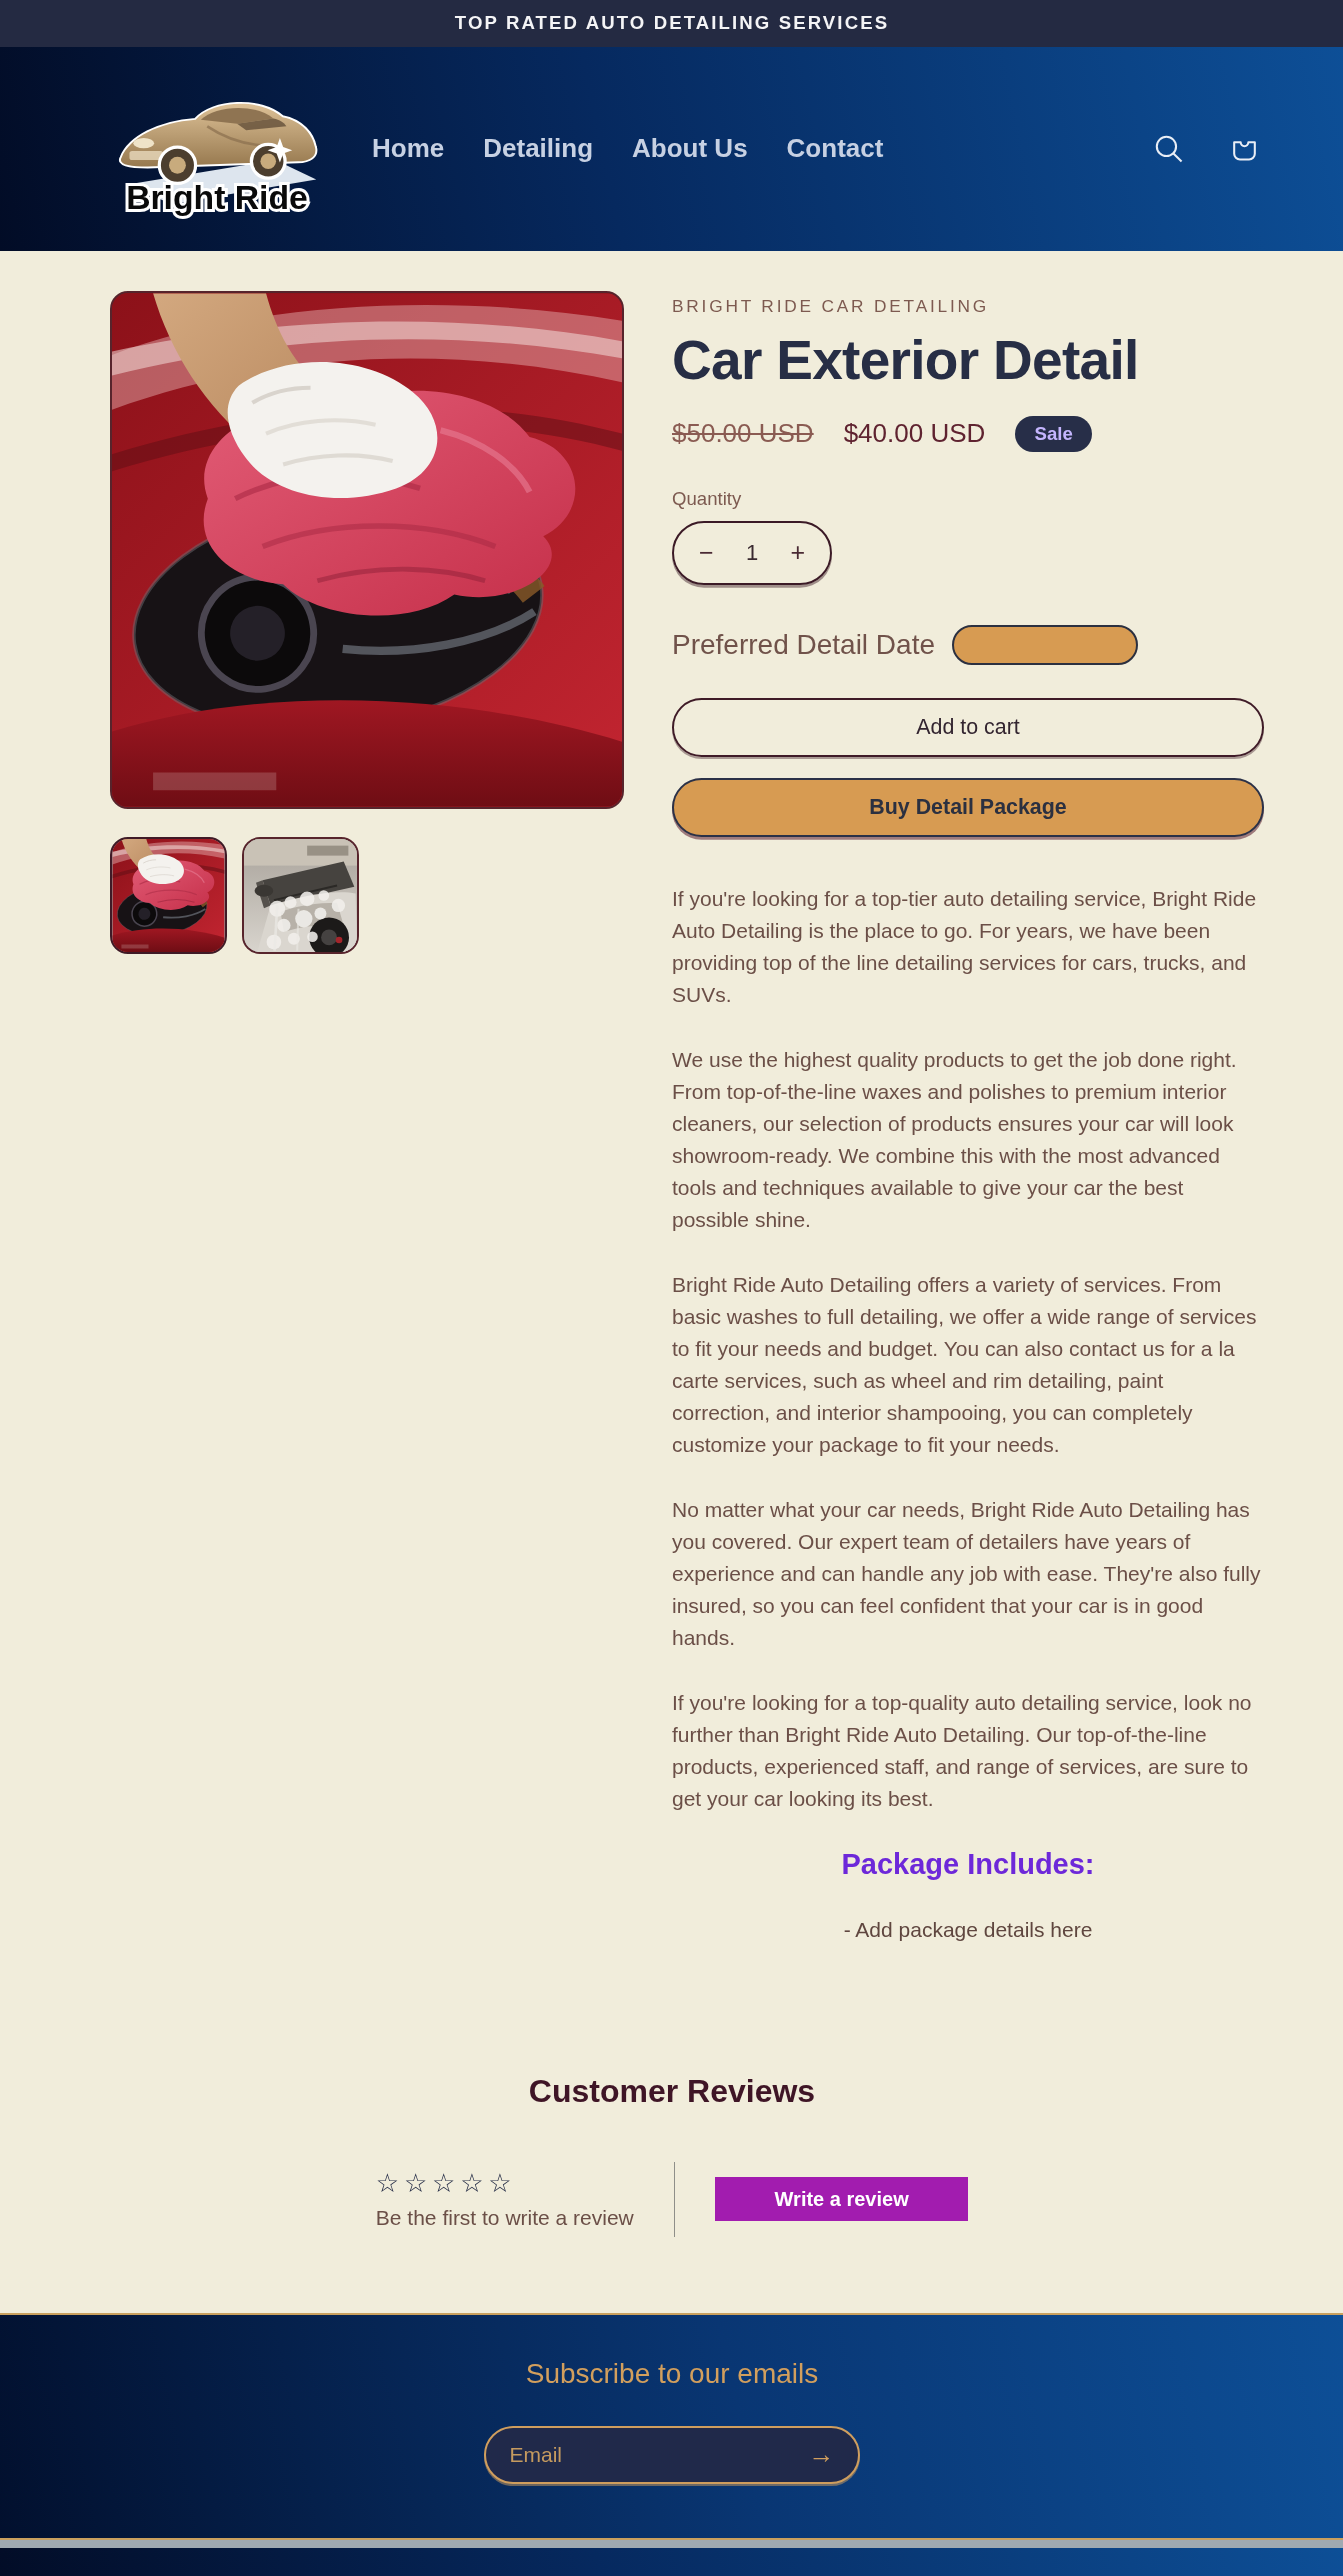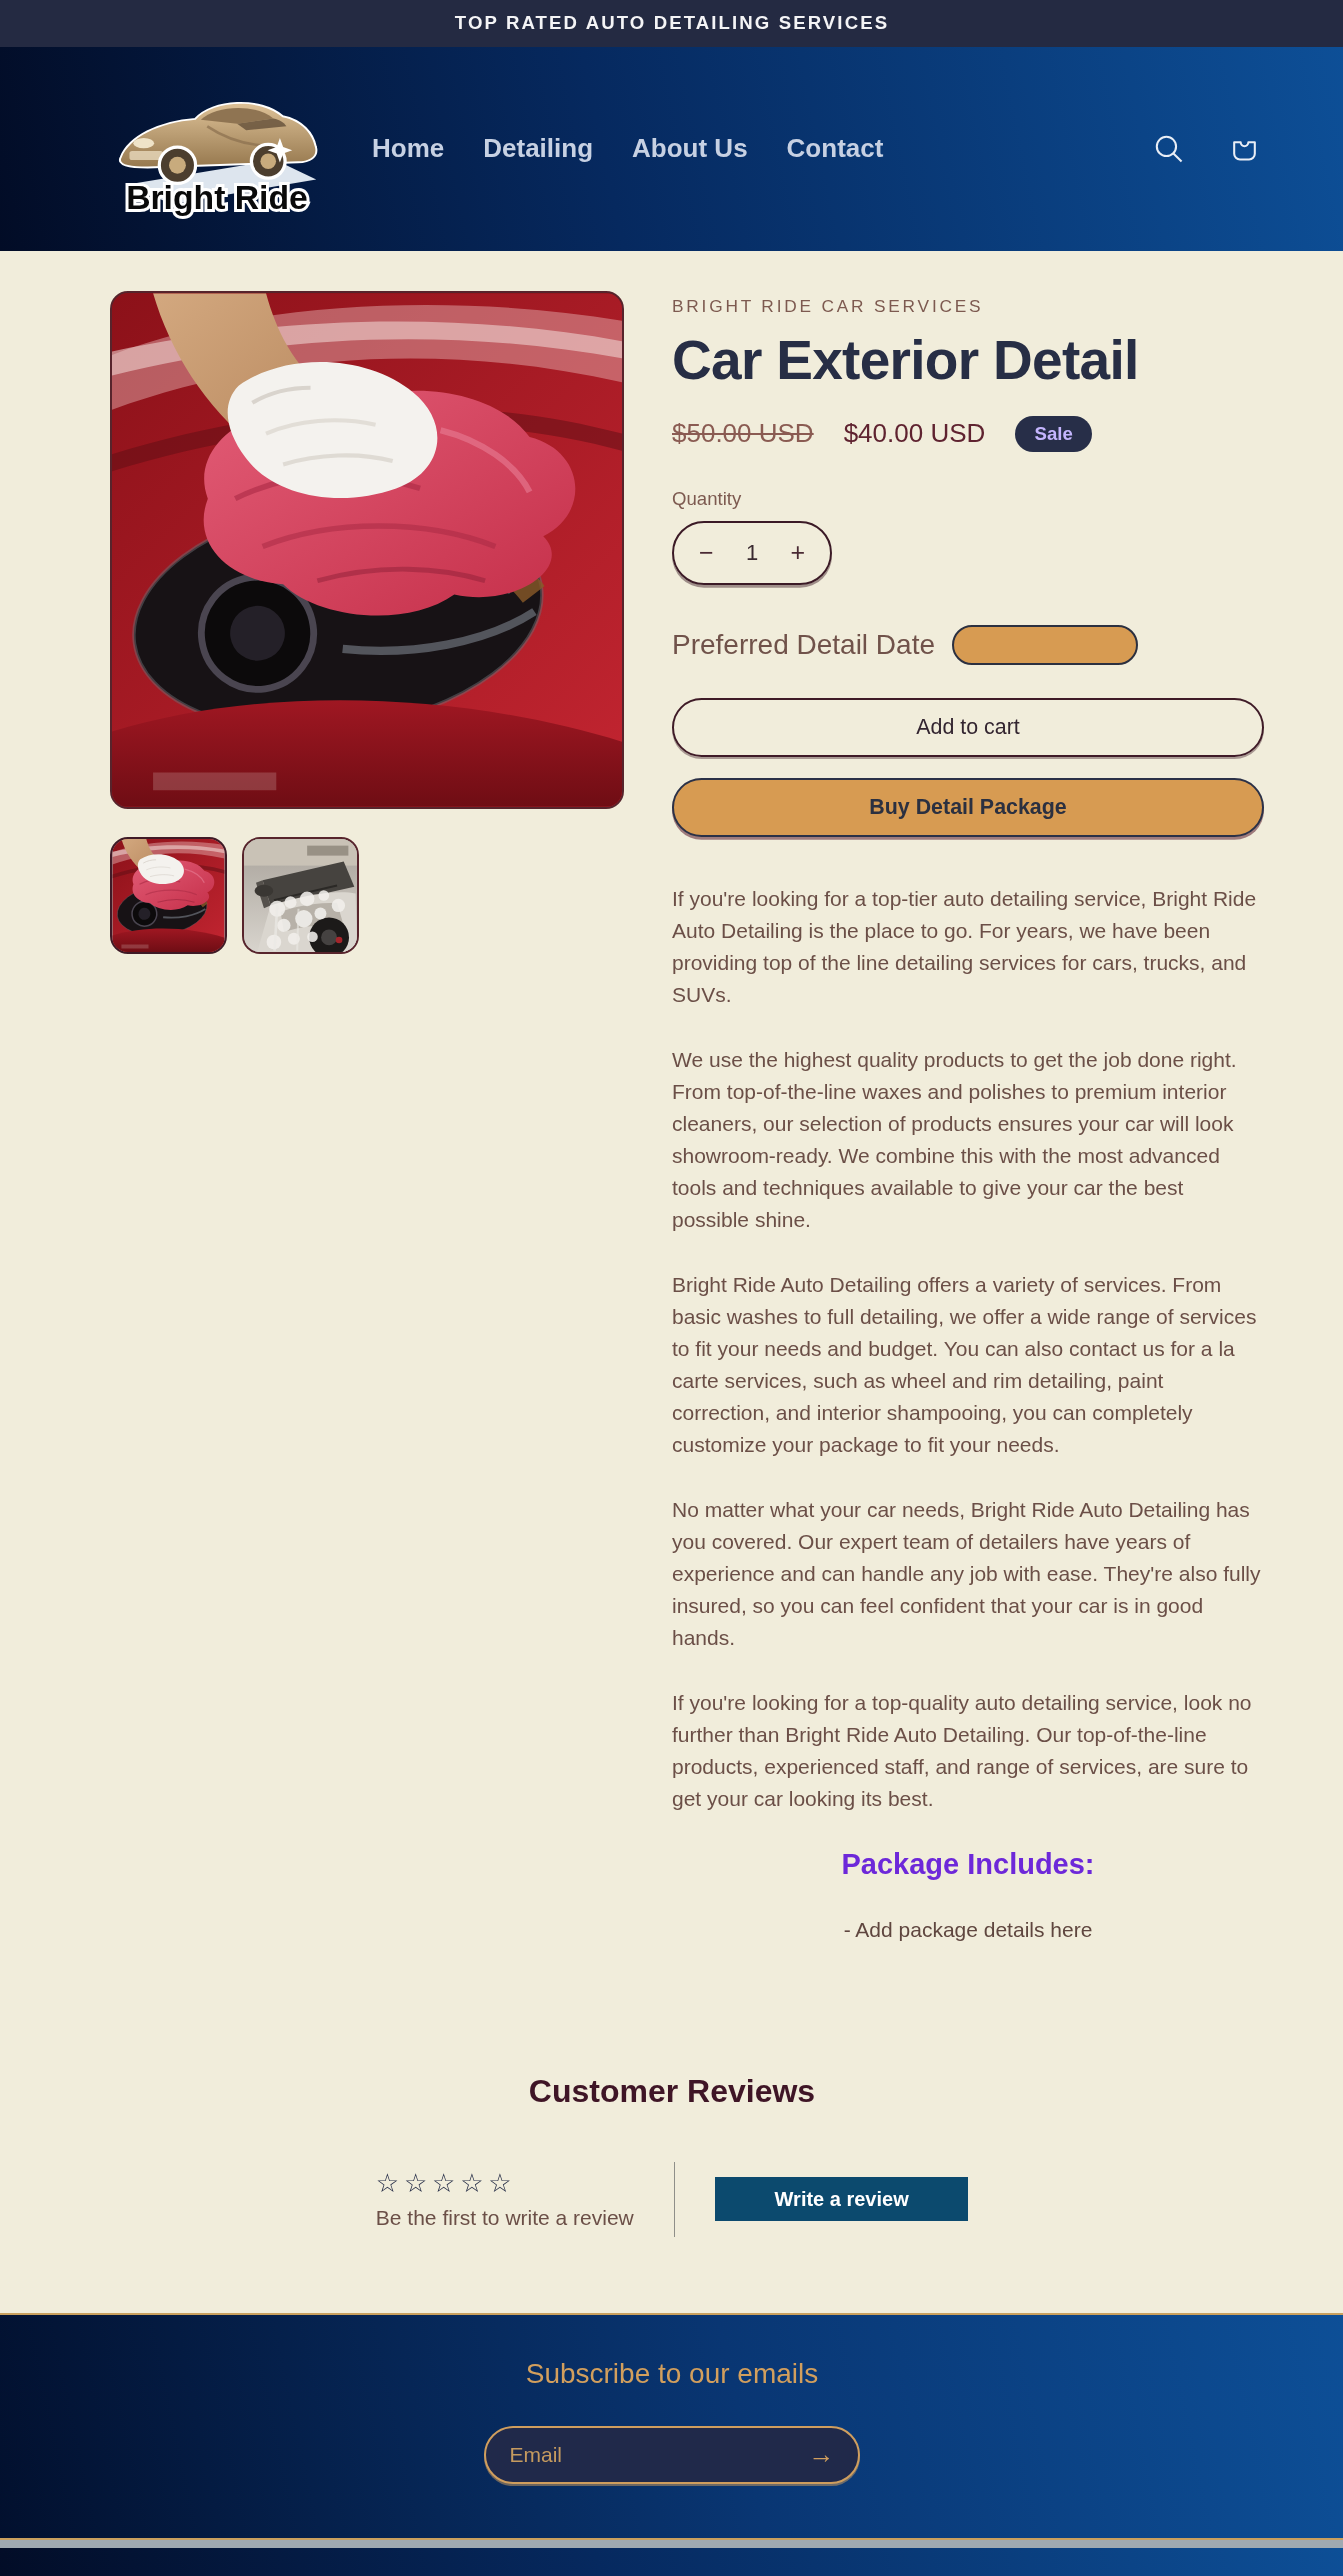--- a/index.html
+++ b/index.html
@@ -59,21 +59,21 @@
   .pkg-details { text-align:center; font-size:21px; color:#5f463f; }
 
   
   .reviews { text-align:center; margin-top:131px; padding-bottom:76px; }
   .reviews-head { font-size:32px; font-weight:bold; color:#3f1526; margin-bottom:52px; }
   .reviews-row { display:flex; align-items:center; justify-content:center; gap:40px; }
   .stars-block { text-align:left; }
   .stars { font-size:26px; color:#272e48; letter-spacing:4.8px; }
   .stars-caption { font-size:21px; color:#6b4f47; margin-top:7px; }
   .v-divider { width:1.4px; height:75px; background:#8f8f89; }
-  .write-btn { width:253px; height:44px; background:#0c4a6e; color:#fff; border:none;
+  .write-btn { width:253px; height:44px; background:#a21caf; color:#fff; border:none;
     font-size:20px; font-weight:bold; cursor:pointer; font-family:"Liberation Sans",sans-serif; }
 
   
   .subscribe { background:linear-gradient(78deg,#02102e 0%,#093673 55%,#0d4f97 100%);
     border-top:2.8px solid #c9a05e; border-bottom:2.8px solid #c9a05e;
     text-align:center; padding:43px 0 54px; }
   .subscribe h2 { font-size:28px; font-weight:normal; color:#d29f5d; }
   .email-wrap { width:376px; height:58px; margin:36px auto 0; border:2.1px solid #cf9e5e;
     border-radius:29px; background:#20294a; display:flex; align-items:center; padding:0 23.5px;
     box-shadow:0 2.1px 0 rgba(207,158,94,.5); }
@@ -227,21 +227,21 @@
       <svg class="thumb" viewBox="0 0 745 750">
         <use href="#photo-car"></use>
       </svg>
       <svg class="thumb dim" viewBox="0 0 170 170">
         <use href="#photo-foam"></use>
       </svg>
     </div>
   </div>
 
   <div class="product-col">
-    <div class="vendor">BRIGHT RIDE CAR SERVICES</div>
+    <div class="vendor">BRIGHT RIDE CAR DETAILING</div>
     <h1 class="title">Car Exterior Detail</h1>
 
     <div class="price-row">
       <span class="price-reg">$50.00 USD</span>
       <span class="price-sale">$40.00 USD</span>
       <span class="sale-badge">Sale</span>
     </div>
 
     <div class="qty-label">Quantity</div>
     <div class="qty-box">

